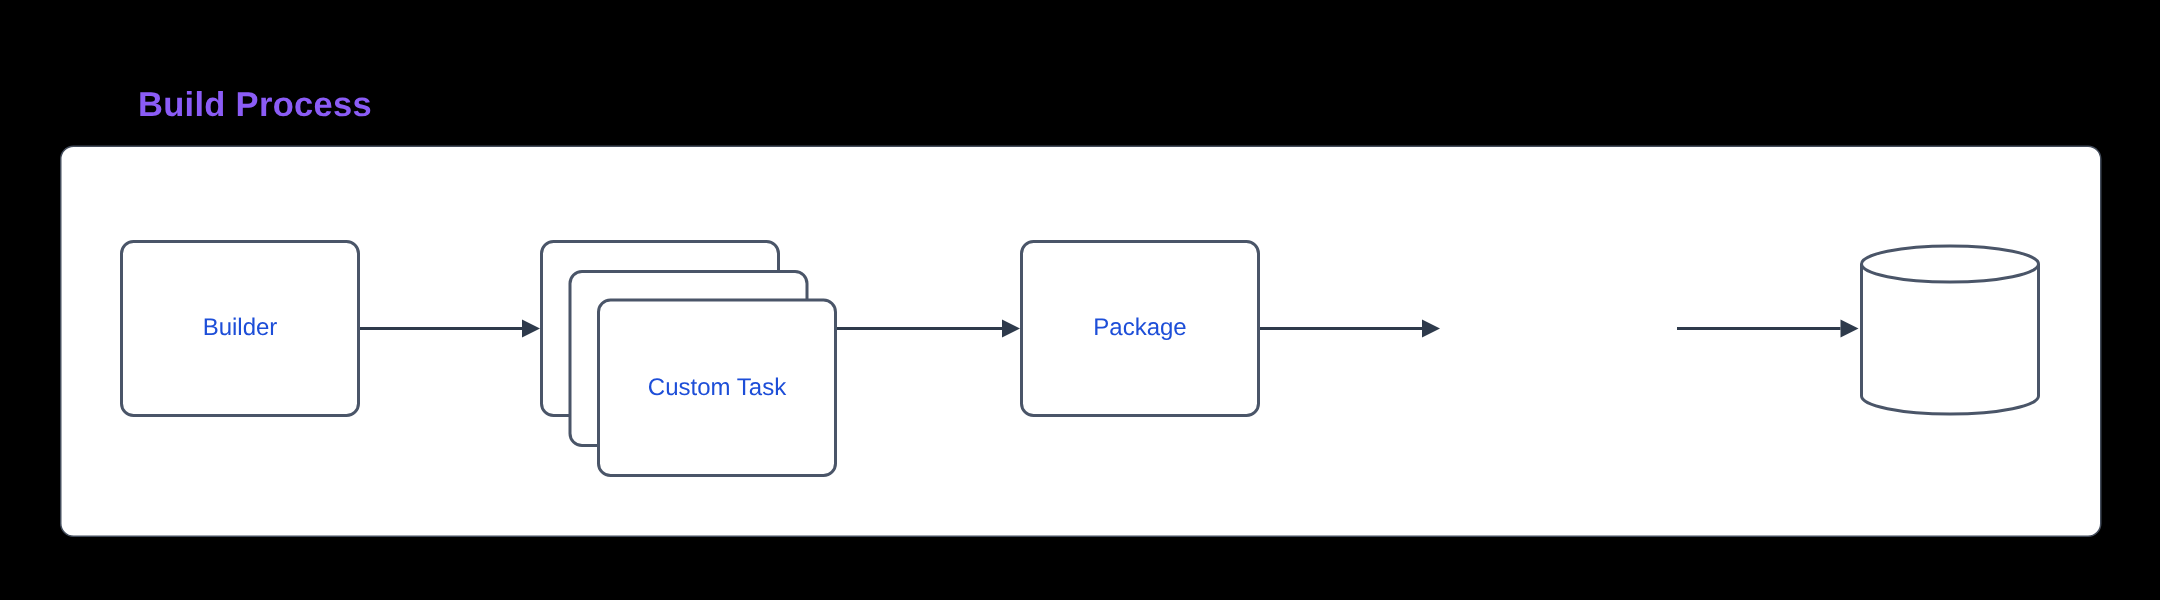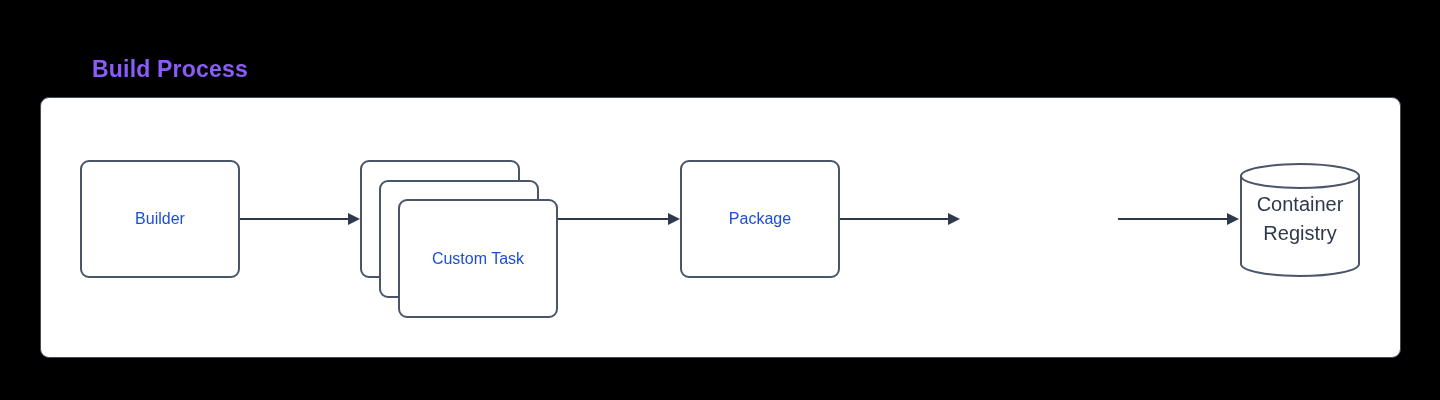--- a/index.html
+++ b/index.html
@@ -118,16 +118,15 @@
   <div class="arrow arrow-3"></div>
 
 
   <div class="arrow arrow-4"></div>
 
   <div class="node-cylinder">
     <svg width="122" height="116" viewBox="0 0 122 116">
       <path d="M 2 14 L 2 102 A 59 12 0 0 0 120 102 L 120 14" fill="#ffffff" stroke="#4a5568" stroke-width="2"></path>
       <ellipse cx="61" cy="14" rx="59" ry="12" fill="#ffffff" stroke="#4a5568" stroke-width="2"></ellipse>
     </svg>
-    <div class="cylinder-label">Container Registry</div>
   </div>
 
 </div>
 
 </body></html>

